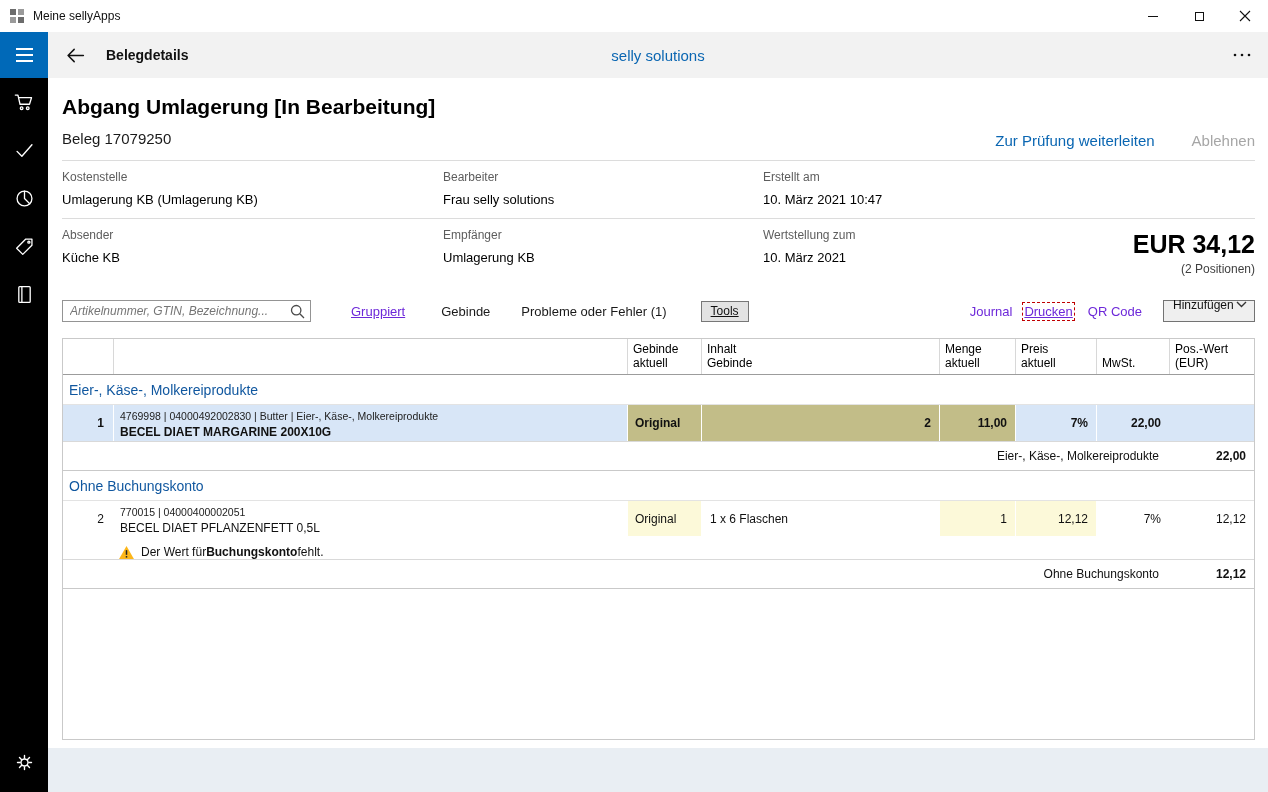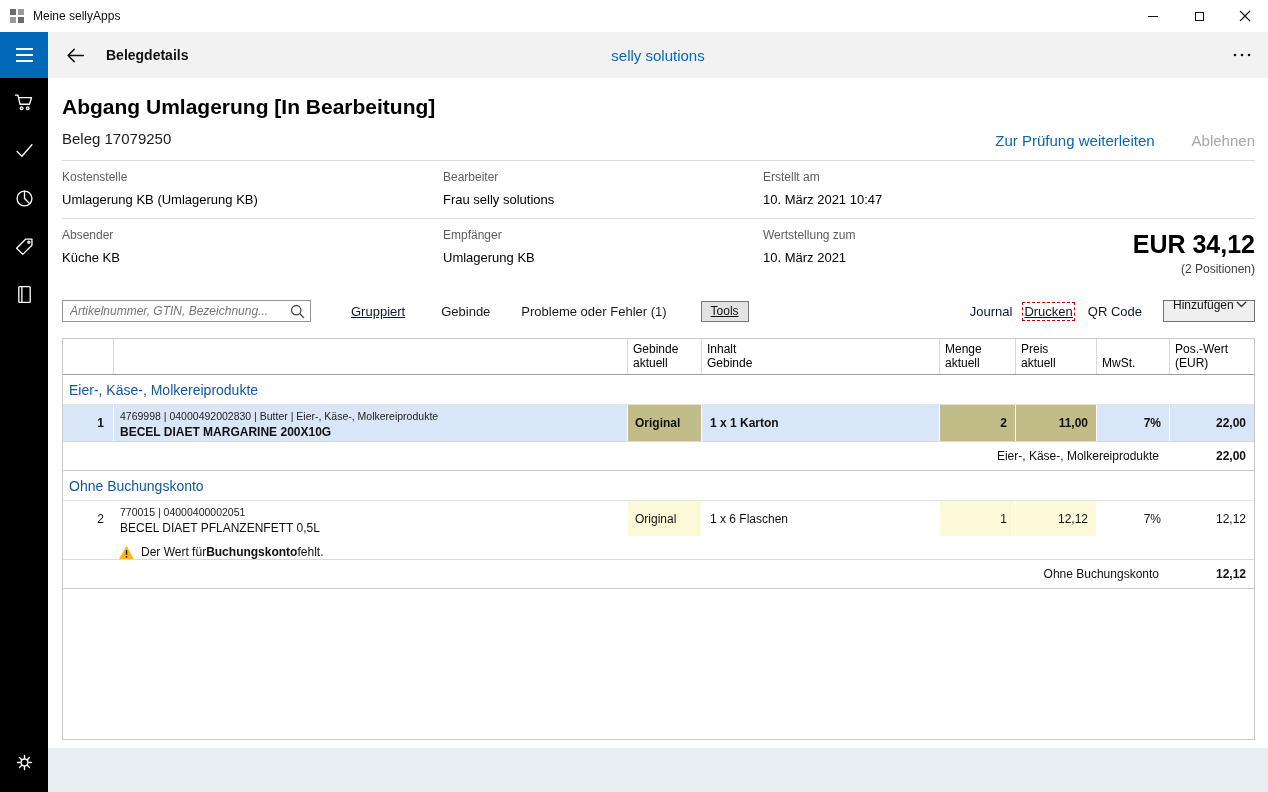--- a/index.html
+++ b/index.html
@@ -57,21 +57,21 @@
   .total { position:absolute; top:152px; right:0; text-align:right; }
   .total-amt { font-size:25px; font-weight:bold; color:#000; }
   .total-pos { font-size:12px; color:#3f3f3f; margin-top:3px; }
 
   
   .toolbar { position:absolute; top:221px; left:0; right:0; height:24px; display:flex; align-items:center; font-size:13px; }
   .searchwrap { width:249px; height:22px; border:1px solid #949494; background:#fff; position:relative; flex:none; }
   .searchwrap input { width:100%; height:100%; border:0; outline:0; padding:0 26px 0 7px; font-size:12px; font-family:inherit; background:transparent; color:#222; }
   .searchwrap input::placeholder { font-style:italic; color:#757575; }
   .searchicon { position:absolute; right:5px; top:3px; display:flex; }
-  .blue { color:#0f172a; }
+  .blue { color:#6d28d9; }
   .lnk-gruppiert { margin-left:40px; text-decoration:underline; }
   .lnk-sortiert { margin-left:36px; color:#1a1a1a; }
   .lnk-probleme { margin-left:31px; color:#1a1a1a; }
   .btn-tools { margin-left:34px; height:21px; padding:0 9px; background:#e3e3e3; border:1px solid #777; font-size:12px; display:flex; align-items:center; color:#111;text-decoration:underline; }
   .lnk-journal { margin-left:auto; }
   .lnk-drucken { margin-left:12px; text-decoration:underline; outline:1px dashed #c00000; outline-offset:1px; }
   .lnk-qr { margin-left:15px; }
   .btn-add { margin-left:21px; width:92px; height:22px; background:#efefef; border:1px solid #737373; display:flex; align-items:center; justify-content:space-between; padding:0 7px 12px 9px; font-size:12px; color:#111; }
 
   
@@ -308,21 +308,20 @@
         <span>Eier-, Käse-, Molkereiprodukte</span>
       </div>
 
       <div class="trow drow r1 sel">
         <div class="c-num">1</div>
         <div class="c-desc">
           <div class="meta">4769998 | 04000492002830 | Butter | Eier-, Käse-, Molkereiprodukte</div>
           <div class="pname">BECEL DIAET MARGARINE 200X10G</div>
         </div>
         <div class="c-geb khaki">Original</div>
-        <div class="c-inh">1 x 1 Karton</div>
         <div class="c-val khaki">2</div>
         <div class="c-val khaki">11,00</div>
         <div class="c-val">7%</div>
         <div class="c-val">22,00</div>
       </div>
 
       <div class="srow">
         <div class="s-label">Eier-, Käse-, Molkereiprodukte</div>
         <div class="s-val">22,00</div>
       </div>

